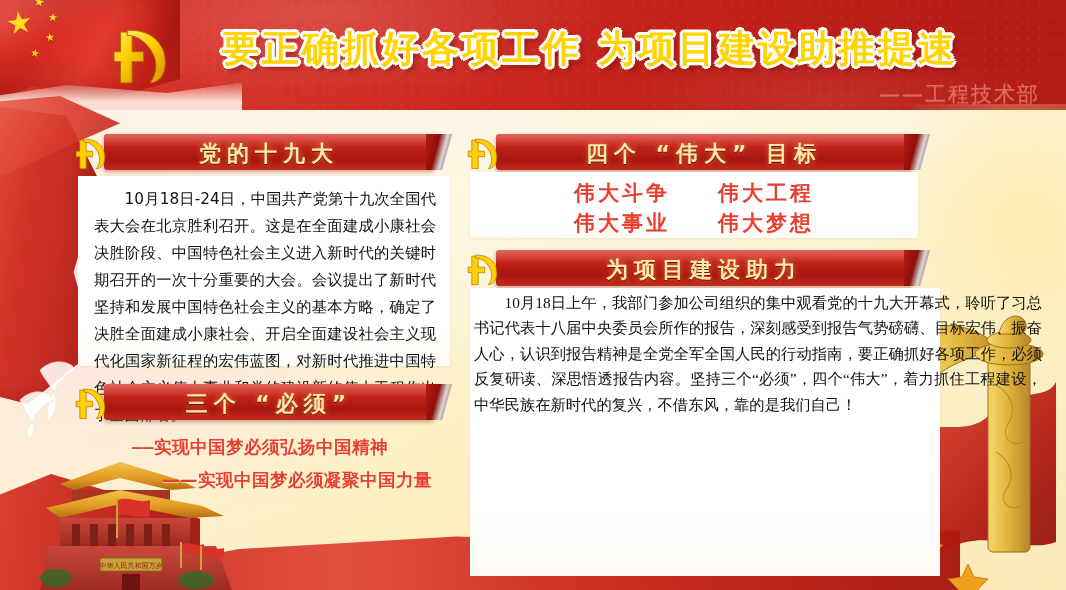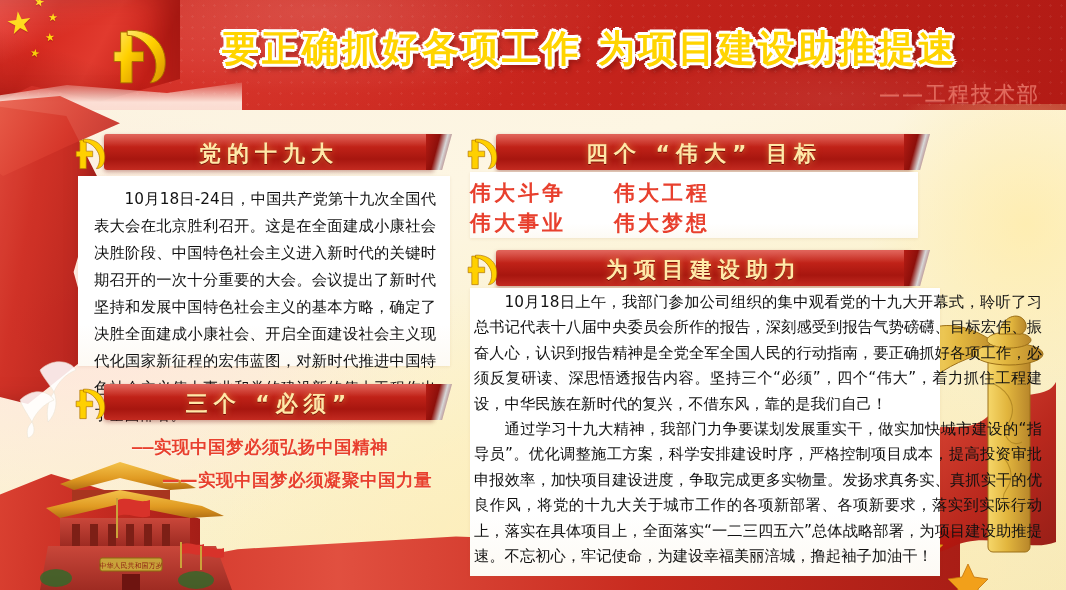--- a/index.html
+++ b/index.html
@@ -180,28 +180,28 @@
     text-shadow:0 1px 1px rgba(255,255,255,.6);
   }
   .must-line.i1 { padding-left:20px; }
   .must-line.i2 { padding-left:48px;font-family:Liberation Mono, monospace; }
   .must-line.i3 { padding-left:78px; }
 
   
   #four-box  { left:470px; top:172px; width:448px; height:66px; }
   .four-goals {
     position:absolute; left:470px; top:178px; width:448px;
-    color:#e8402e; font-weight:bold;
+    text-align:center; color:#e8402e; font-weight:bold;
     font-size:21px; line-height:30px; letter-spacing:3px;
   }
   .four-goals .row2 { }
 
   #right-box  { left:470px; top:288px;  width:470px; height:288px; }
   #right-body { position:absolute; left:474px; top:290px; width:568px; }
-  #right-body .bodytext { font-size:15.3px; line-height:25.4px; }
+  #right-body .bodytext { font-size:15.3px; line-height:25.4px;font-family:Liberation Serif, serif; }
 </style>
 </head>
 <body>
 
 <div id="poster">
 
   <div class="header">
     <div class="hdr-sheen"></div>
     <div class="hdr-dots"></div>
 
@@ -405,17 +405,16 @@
     <div class="bar" style="width:416px;">
       <div class="bar-hl"></div>
       <div class="bar-text">为项目建设助力</div>
     </div>
   </div>
 
   <div class="whitebox" id="right-box"></div>
   <div id="right-body">
     <div class="bodytext">
       <p>10月18日上午，我部门参加公司组织的集中观看党的十九大开幕式，聆听了习总书记代表十八届中央委员会所作的报告，深刻感受到报告气势磅礴、目标宏伟、振奋人心，认识到报告精神是全党全军全国人民的行动指南，要正确抓好各项工作，必须反复研读、深思悟透报告内容。坚持三个“必须”，四个“伟大”，着力抓住工程建设，中华民族在新时代的复兴，不借东风，靠的是我们自己！</p>
-      <p>通过学习十九大精神，我部门力争要谋划发展重实干，做实加快城市建设的“指导员”。优化调整施工方案，科学安排建设时序，严格控制项目成本，提高投资审批申报效率，加快项目建设进度，争取完成更多实物量。发扬求真务实、真抓实干的优良作风，将党的十九大关于城市工作的各项新部署、各项新要求，落实到实际行动上，落实在具体项目上，全面落实“一二三四五六”总体战略部署，为项目建设助推提速。不忘初心，牢记使命，为建设幸福美丽涪城，撸起袖子加油干！</p>
     </div>
   </div>
 
 </div>
 
 </body></html>

